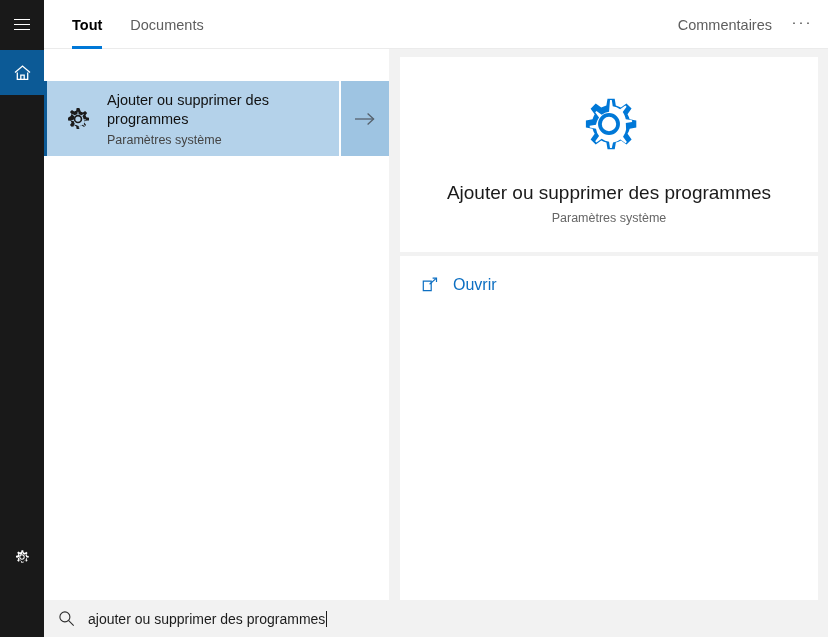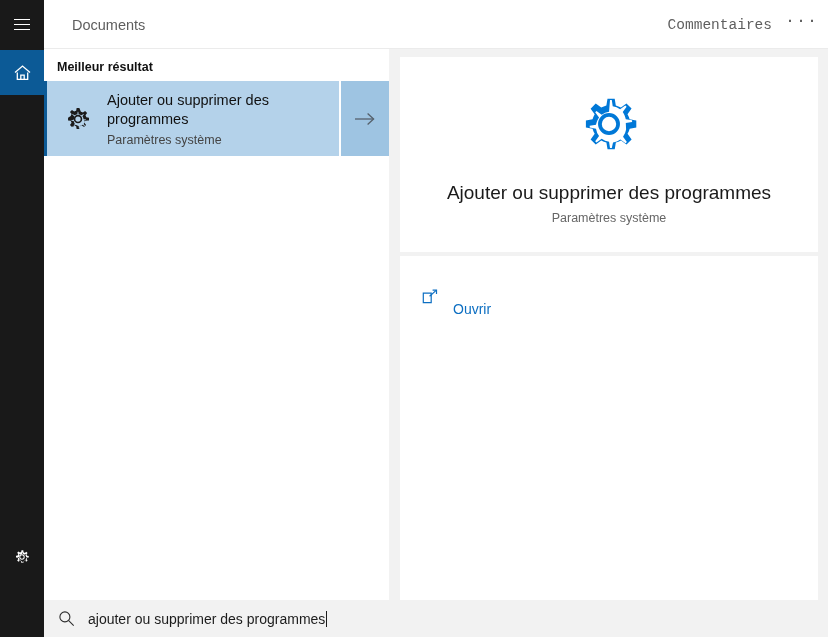--- a/index.html
+++ b/index.html
@@ -98,21 +98,20 @@
   .tab .chev {
     margin-left: 9px;
     display: inline-block;
   }
   .header-right {
     position: absolute;
     right: 8px; top: 0;
     height: 49px;
     display: flex;
     align-items: center;
-    font-family: Liberation Mono, monospace;
   }
   .feedback {
     font-size: 14.5px;
     color: #5e5e5e;
     padding: 0 12px;
     white-space: nowrap;
     cursor: default;
   }
   .ellipsis-btn {
     width: 36px; height: 40px;
@@ -237,24 +236,23 @@
     padding: 6px 0 6px 22px;
     cursor: default;
   }
   .action-icon {
     width: 22px;
     display: flex;
     align-items: center;
     justify-content: flex-start;
   }
   .action-label {
-    font-size: 14px;
+    font-size: 16px;
     color: #0d6fc2;
     margin-left: 9px;
-    margin-top: 25px;
   }
   .preview-body-fill {
     background: #ffffff;
     height: 293px;
   }
 
   
   .searchbar {
     position: absolute;
     left: 44px; bottom: 0;
@@ -306,32 +304,34 @@
   <div class="rail-settings">
     <svg width="18" height="18" viewBox="0 0 24 24">
       <path fill="#ffffff" d="M12 8.4a3.6 3.6 0 1 0 0 7.2 3.6 3.6 0 0 0 0-7.2zm0 5.9a2.3 2.3 0 1 1 0-4.6 2.3 2.3 0 0 1 0 4.6z"></path>
       <path fill="#ffffff" d="M21 13.2v-2.4l-2.3-.4a7 7 0 0 0-.7-1.7l1.4-1.9-1.7-1.7-1.9 1.4a7 7 0 0 0-1.7-.7L13.7 3h-2.4l-.4 2.3a7 7 0 0 0-1.7.7L7.3 4.6 5.6 6.3l1.4 1.9a7 7 0 0 0-.7 1.7L4 10.3v2.4l2.3.4c.16.6.4 1.17.7 1.7l-1.4 1.9 1.7 1.7 1.9-1.4c.53.3 1.1.54 1.7.7l.4 2.3h2.4l.4-2.3c.6-.16 1.17-.4 1.7-.7l1.9 1.4 1.7-1.7-1.4-1.9c.3-.53.54-1.1.7-1.7l2.3-.4zm-3.5.6a5.8 5.8 0 0 1-1 2.4l1.25 1.7-.35.35-1.7-1.25a5.8 5.8 0 0 1-2.4 1L13 19.7h-.5l-.3-2.05a5.8 5.8 0 0 1-2.4-1l-1.7 1.25-.35-.35 1.25-1.7a5.8 5.8 0 0 1-1-2.4L5.95 13v-.5l2.05-.3a5.8 5.8 0 0 1 1-2.4L7.75 8.1l.35-.35 1.7 1.25a5.8 5.8 0 0 1 2.4-1L12.5 6h.5l.3 2c.87.17 1.68.5 2.4 1l1.7-1.25.35.35-1.25 1.7c.5.72.83 1.53 1 2.4l2.05.3v.5l-2.05.3z"></path>
     </svg>
   </div>
 </div>
 
 <div class="header">
   <div class="tabs">
+    <div class="tab active">
+      <span>Tout</span>
+    </div>
     <div class="tab">
       <span>Documents</span>
     </div>
   </div>
   <div class="header-right">
     <div class="feedback">Commentaires</div>
     <div class="ellipsis-btn">···</div>
   </div>
 </div>
 
 <div class="results-col">
-  <div class="section-head">Meilleur résultat</div>
 
   <div class="best-result">
     <div class="best-main">
       <div class="best-icon">
         <svg width="30" height="30" viewBox="0 0 24 24">
           <path fill="#1b1b1b" d="M12 8.6a3.4 3.4 0 1 0 0 6.8 3.4 3.4 0 0 0 0-6.8zm0 5.5a2.1 2.1 0 1 1 0-4.2 2.1 2.1 0 0 1 0 4.2z"></path>
           <path fill="#1b1b1b" d="M20.8 13.1v-2.2l-2.15-.37a6.6 6.6 0 0 0-.66-1.6l1.3-1.78-1.6-1.6-1.78 1.3a6.6 6.6 0 0 0-1.6-.66L13.1 3.2h-2.2l-.37 2.15a6.6 6.6 0 0 0-1.6.66L7.15 4.71l-1.6 1.6 1.3 1.78a6.6 6.6 0 0 0-.66 1.6L4.04 10.9v2.2l2.15.37c.15.56.37 1.1.66 1.6l-1.3 1.78 1.6 1.6 1.78-1.3c.5.29 1.04.51 1.6.66l.37 2.15h2.2l.37-2.15c.56-.15 1.1-.37 1.6-.66l1.78 1.3 1.6-1.6-1.3-1.78c.29-.5.51-1.04.66-1.6l2.15-.37zm-3.3.56a5.45 5.45 0 0 1-.94 2.26l1.17 1.6-.33.33-1.6-1.17a5.45 5.45 0 0 1-2.26.94l-.28 1.93h-.47l-.28-1.93a5.45 5.45 0 0 1-2.26-.94l-1.6 1.17-.33-.33 1.17-1.6a5.45 5.45 0 0 1-.94-2.26l-1.93-.28v-.47l1.93-.28c.16-.82.48-1.58.94-2.26L7.29 8.24l.33-.33 1.6 1.17a5.45 5.45 0 0 1 2.26-.94l.28-1.93h.47l.28 1.93c.82.16 1.58.48 2.26.94l1.6-1.17.33.33-1.17 1.6c.46.68.78 1.44.94 2.26l1.93.28v.47l-1.93.28z"></path>
         </svg>
       </div>
       <div class="best-text">

